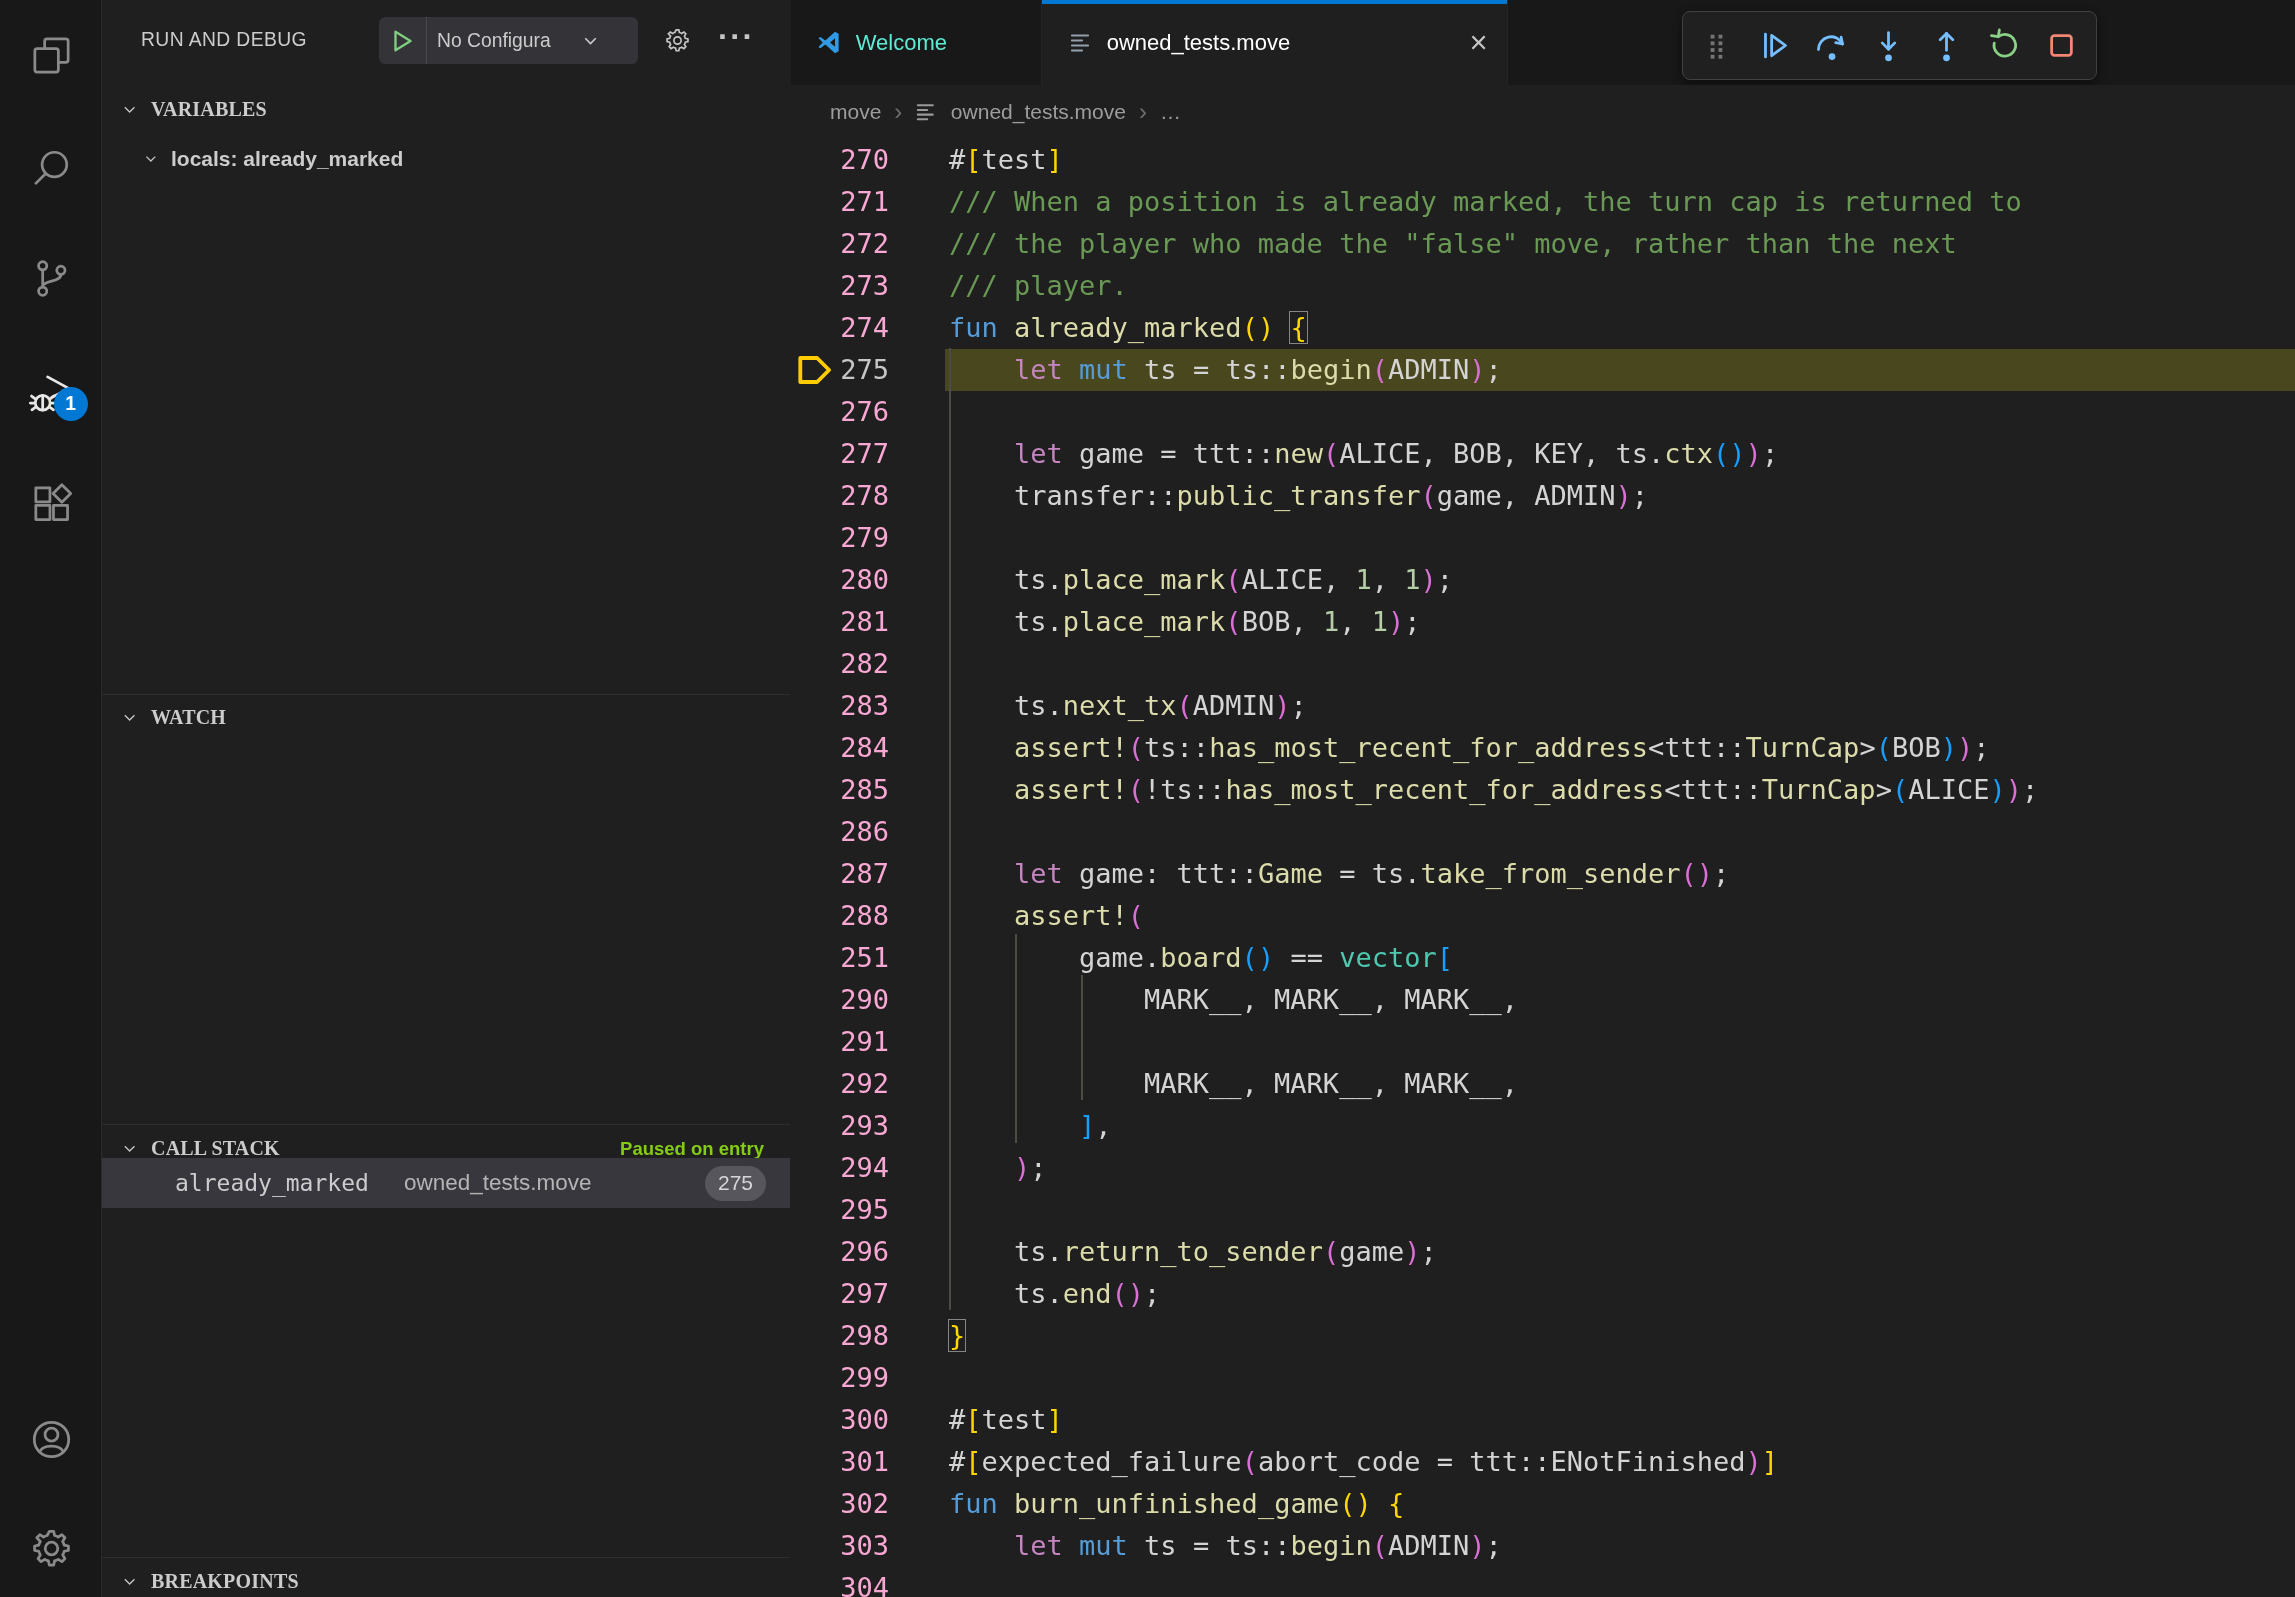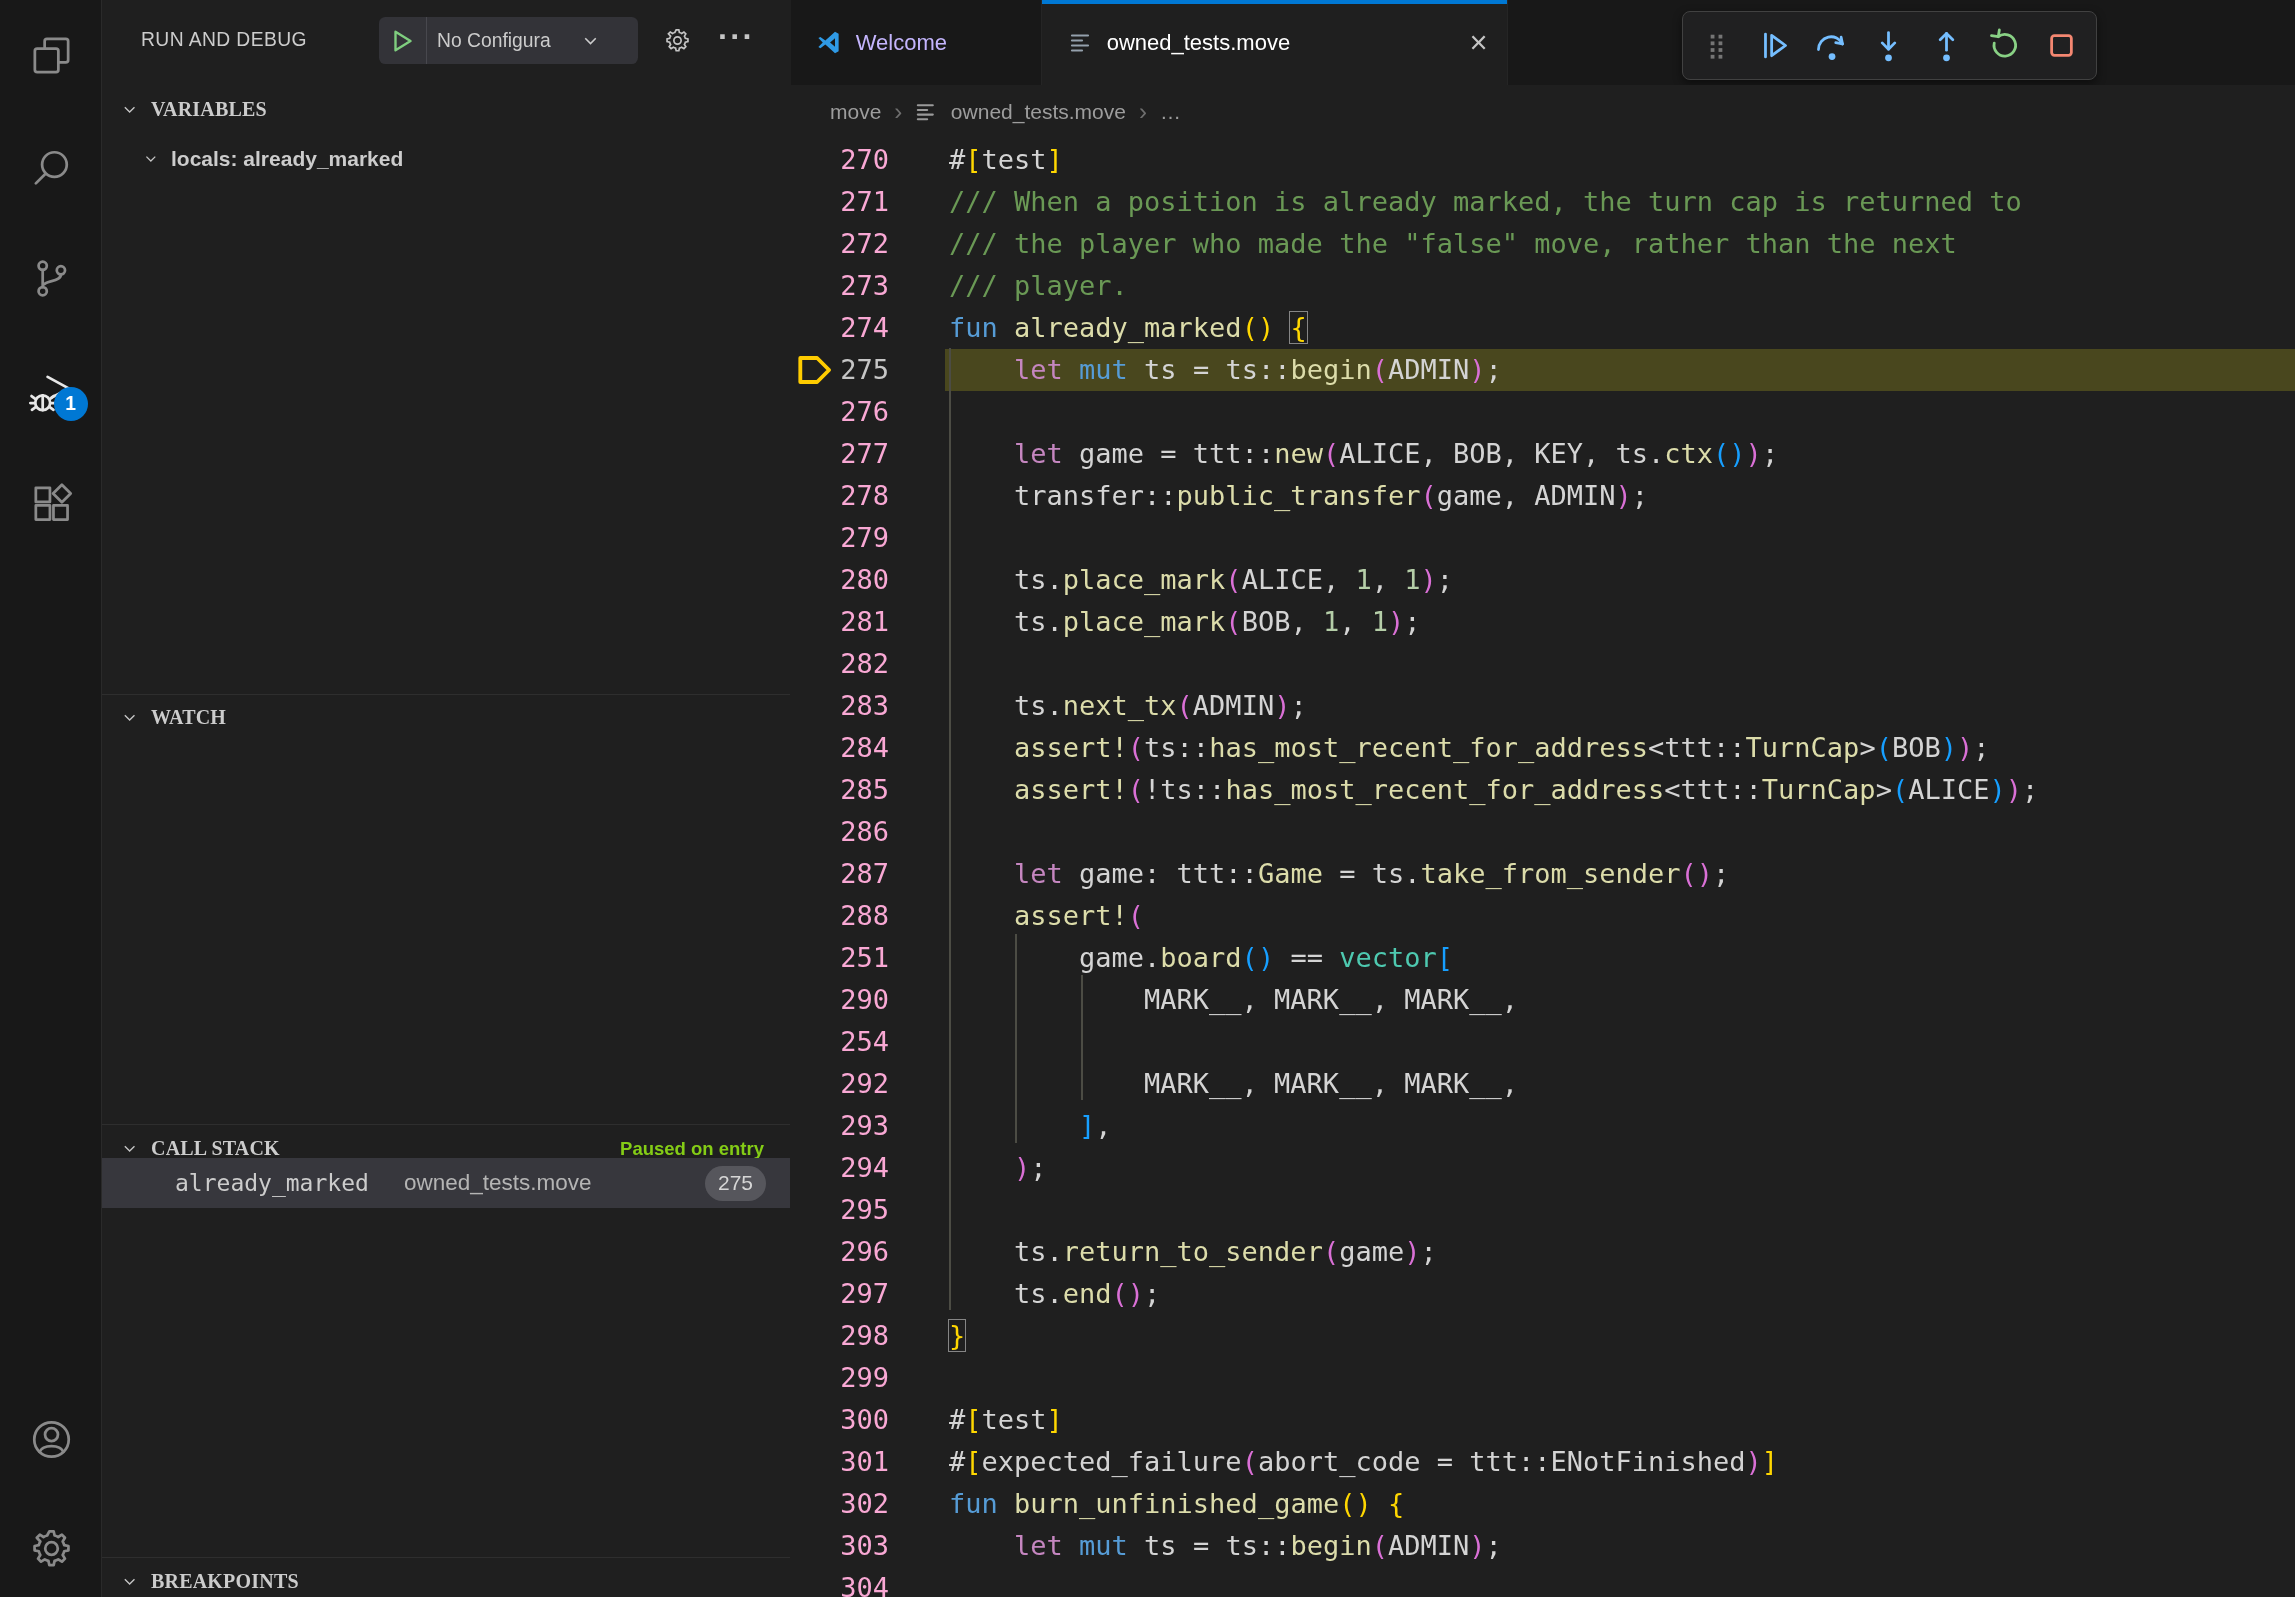--- a/index.html
+++ b/index.html
@@ -33,21 +33,21 @@
   .divider{position:absolute;left:0;right:0;height:0.8px;background:#2e2e2e;}
   .cs-status{position:absolute;right:26px;top:1129px;height:39px;display:flex;align-items:center;font-size:18.5px;font-weight:600;color:#84cc16;}
   .frame-row{position:absolute;left:0;right:0;top:1158px;height:50px;background:#37373d;display:flex;align-items:center;padding:0 24px 0 73px;box-sizing:border-box;}
   .frame-fn{font-family:"DejaVu Sans Mono",monospace;font-size:23px;color:#cccccc;}
   .frame-file{margin-left:35px;font-size:22.5px;color:#b4b4b4;}
   .frame-badge{margin-left:auto;min-width:61px;height:35px;border-radius:17.7px;background:#56565c;color:#d6d6d6;font-size:21px;display:flex;align-items:center;justify-content:center;padding:0 11.3px;box-sizing:border-box;}
   
   .editor{position:absolute;left:791px;top:0;width:1505px;height:100%;background:#1f1f1f;}
   .tabbar{position:absolute;top:0;left:0;right:0;height:85px;background:#181818;display:flex;}
   .tab{position:relative;display:flex;align-items:center;height:100%;box-sizing:border-box;}
-  .tab.inactive{width:251px;padding-left:24px;border-right:0.8px solid #252525;color:#c4b5fd;}
+  .tab.inactive{width:251px;padding-left:24px;border-right:0.8px solid #252525;color:#5eead4;}
   .tab.active{width:466px;padding-left:27px;background:#1f1f1f;color:#ffffff;border-right:0.8px solid #252525;}
   .tab .tlabel{margin-left:13.7px;font-size:22px;}
   .tab-accent{position:absolute;top:0;left:0;right:0;height:4px;background:#0078d4;}
   .tab-close{margin-left:auto;margin-right:19.3px;font-size:31px;color:#c5c5c5;line-height:1;}
   .crumbs{position:absolute;top:85px;left:0;right:0;height:54px;background:#1f1f1f;display:flex;align-items:center;padding-left:39px;gap:13px;font-size:21px;color:#9d9d9d;}
   .crumb-sep{color:#6e6e6e;font-size:24px;}
   
   .dbgbar{position:absolute;left:891px;top:10.5px;width:415px;height:69px;background:#202021;border:0.8px solid #414141;border-radius:8px;box-sizing:border-box;display:flex;align-items:center;justify-content:space-between;padding:0 16px;box-shadow:0 3.2px 9.7px rgba(0,0,0,.45);}
   .dbtn svg{fill:none;stroke-width:1.8;stroke-linecap:round;stroke-linejoin:round;}
   
@@ -307,21 +307,21 @@
       <div class="code-row"><span class="gmark"></span><span class="lnum">281</span><span class="ltext"><span class="tk-w">    ts.</span><span class="tk-fn">place_mark</span><span class="tk-m">(</span><span class="tk-w">BOB, </span><span class="tk-n">1</span><span class="tk-w">, </span><span class="tk-n">1</span><span class="tk-m">)</span><span class="tk-w">;</span></span></div>
       <div class="code-row"><span class="gmark"></span><span class="lnum">282</span><span class="ltext"></span></div>
       <div class="code-row"><span class="gmark"></span><span class="lnum">283</span><span class="ltext"><span class="tk-w">    ts.</span><span class="tk-fn">next_tx</span><span class="tk-m">(</span><span class="tk-w">ADMIN</span><span class="tk-m">)</span><span class="tk-w">;</span></span></div>
       <div class="code-row"><span class="gmark"></span><span class="lnum">284</span><span class="ltext"><span class="tk-w">    </span><span class="tk-fn">assert!</span><span class="tk-m">(</span><span class="tk-w">ts::</span><span class="tk-fn">has_most_recent_for_address</span><span class="tk-w">&lt;ttt::</span><span class="tk-fn">TurnCap</span><span class="tk-w">&gt;</span><span class="tk-b">(</span><span class="tk-w">BOB</span><span class="tk-b">)</span><span class="tk-m">)</span><span class="tk-w">;</span></span></div>
       <div class="code-row"><span class="gmark"></span><span class="lnum">285</span><span class="ltext"><span class="tk-w">    </span><span class="tk-fn">assert!</span><span class="tk-m">(</span><span class="tk-w">!ts::</span><span class="tk-fn">has_most_recent_for_address</span><span class="tk-w">&lt;ttt::</span><span class="tk-fn">TurnCap</span><span class="tk-w">&gt;</span><span class="tk-b">(</span><span class="tk-w">ALICE</span><span class="tk-b">)</span><span class="tk-m">)</span><span class="tk-w">;</span></span></div>
       <div class="code-row"><span class="gmark"></span><span class="lnum">286</span><span class="ltext"></span></div>
       <div class="code-row"><span class="gmark"></span><span class="lnum">287</span><span class="ltext"><span class="tk-w">    </span><span class="tk-kp">let</span><span class="tk-w"> game: ttt::</span><span class="tk-fn">Game</span><span class="tk-w"> = ts.</span><span class="tk-fn">take_from_sender</span><span class="tk-m">(</span><span class="tk-m">)</span><span class="tk-w">;</span></span></div>
       <div class="code-row"><span class="gmark"></span><span class="lnum">288</span><span class="ltext"><span class="tk-w">    </span><span class="tk-fn">assert!</span><span class="tk-m">(</span></span></div>
       <div class="code-row"><span class="gmark"></span><span class="lnum">251</span><span class="ltext"><span class="tk-w">        game.</span><span class="tk-fn">board</span><span class="tk-b">(</span><span class="tk-b">)</span><span class="tk-w"> == </span><span class="tk-t">vector</span><span class="tk-b">[</span></span></div>
       <div class="code-row"><span class="gmark"></span><span class="lnum">290</span><span class="ltext"><span class="tk-w">            MARK__, MARK__, MARK__,</span></span></div>
-      <div class="code-row"><span class="gmark"></span><span class="lnum">254</span></div>
+      <div class="code-row"><span class="gmark"></span><span class="lnum">291</span></div>
       <div class="code-row"><span class="gmark"></span><span class="lnum">292</span><span class="ltext"><span class="tk-w">            MARK__, MARK__, MARK__,</span></span></div>
       <div class="code-row"><span class="gmark"></span><span class="lnum">293</span><span class="ltext"><span class="tk-w">        </span><span class="tk-b">]</span><span class="tk-w">,</span></span></div>
       <div class="code-row"><span class="gmark"></span><span class="lnum">294</span><span class="ltext"><span class="tk-w">    </span><span class="tk-m">)</span><span class="tk-w">;</span></span></div>
       <div class="code-row"><span class="gmark"></span><span class="lnum">295</span><span class="ltext"></span></div>
       <div class="code-row"><span class="gmark"></span><span class="lnum">296</span><span class="ltext"><span class="tk-w">    ts.</span><span class="tk-fn">return_to_sender</span><span class="tk-m">(</span><span class="tk-w">game</span><span class="tk-m">)</span><span class="tk-w">;</span></span></div>
       <div class="code-row"><span class="gmark"></span><span class="lnum">297</span><span class="ltext"><span class="tk-w">    ts.</span><span class="tk-fn">end</span><span class="tk-m">(</span><span class="tk-m">)</span><span class="tk-w">;</span></span></div>
       <div class="code-row"><span class="gmark"></span><span class="lnum">298</span><span class="ltext"><span class="tk-y match">}</span></span></div>
       <div class="code-row"><span class="gmark"></span><span class="lnum">299</span><span class="ltext"></span></div>
       <div class="code-row"><span class="gmark"></span><span class="lnum">300</span><span class="ltext"><span class="tk-w">#</span><span class="tk-y">[</span><span class="tk-w">test</span><span class="tk-y">]</span></span></div>
       <div class="code-row"><span class="gmark"></span><span class="lnum">301</span><span class="ltext"><span class="tk-w">#</span><span class="tk-y">[</span><span class="tk-w">expected_failure</span><span class="tk-m">(</span><span class="tk-w">abort_code = ttt::ENotFinished</span><span class="tk-m">)</span><span class="tk-y">]</span></span></div>

